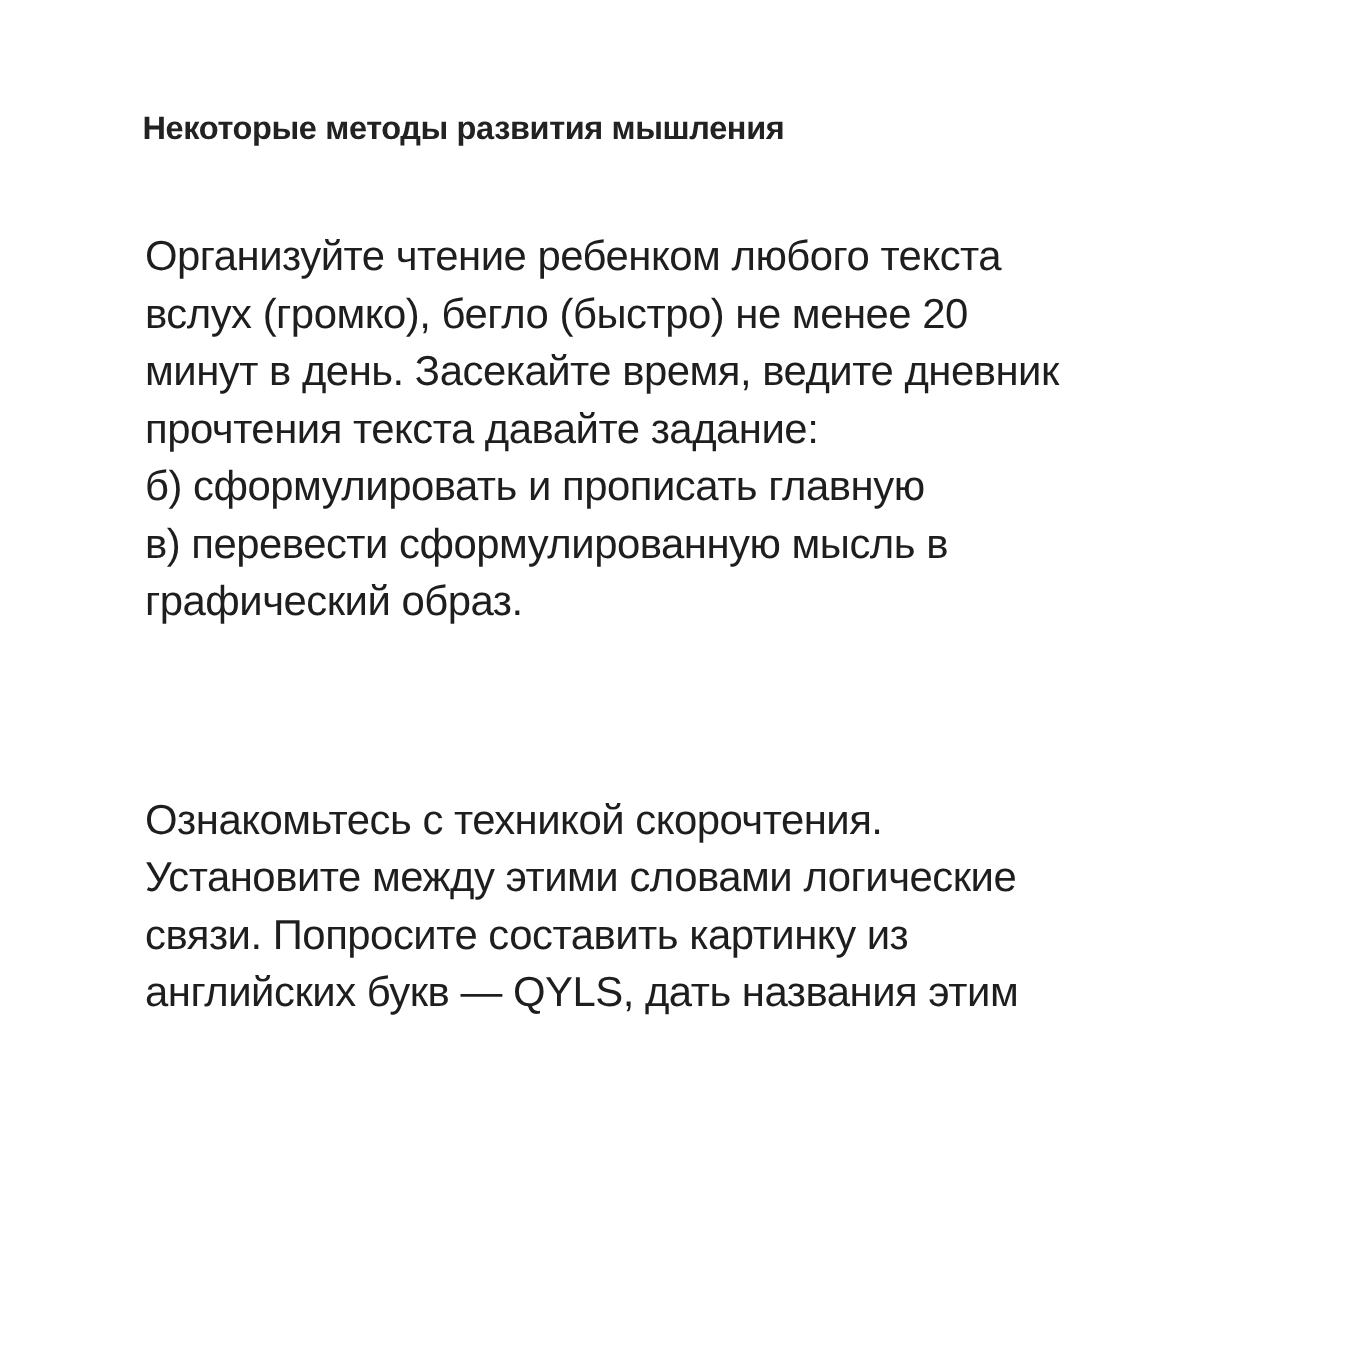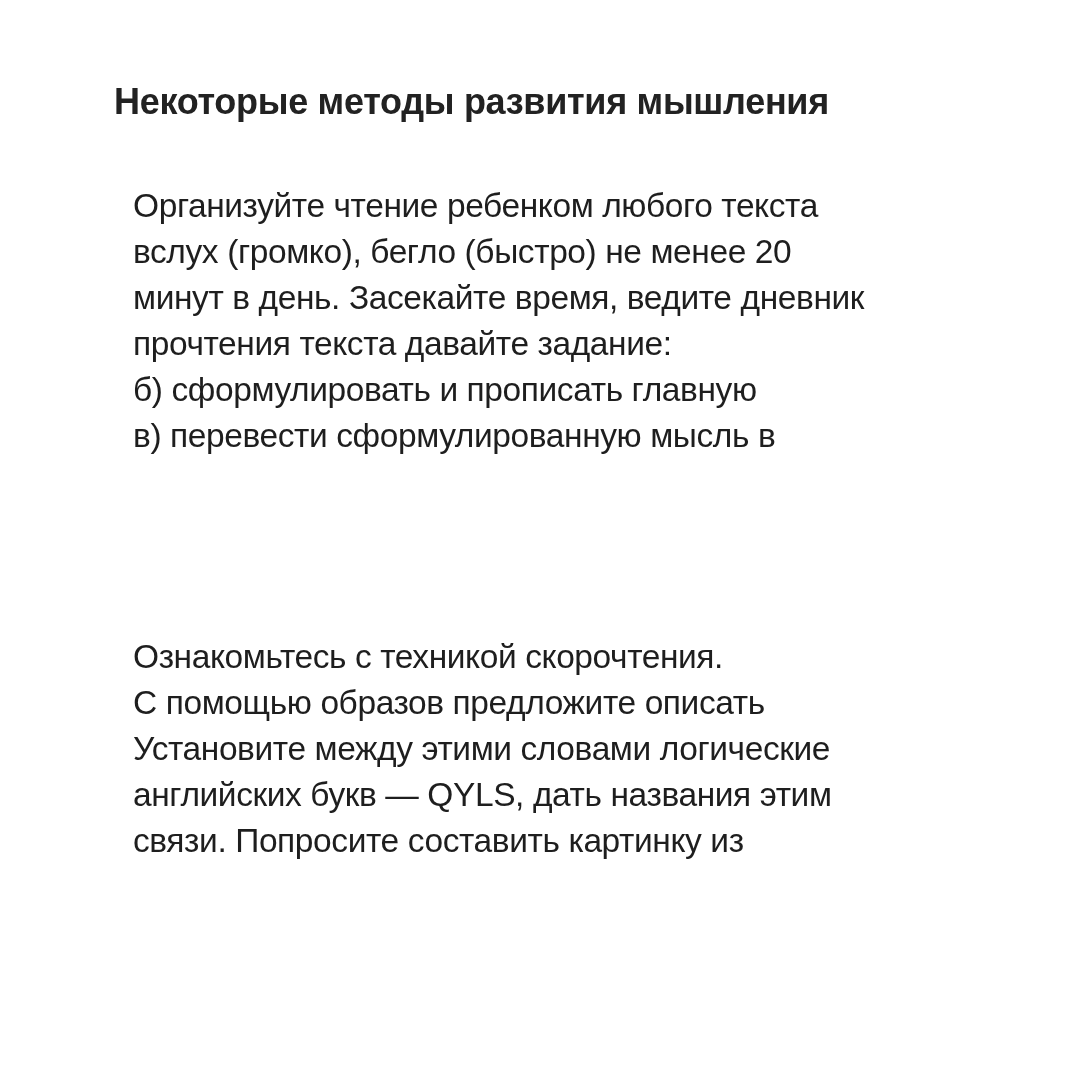--- a/index.html
+++ b/index.html
@@ -18,59 +18,58 @@
     .page {
       position: absolute;
       left: 0; top: 0;
       width: 1080px; height: 1080px;
       background: #ffffff;
     }
     .title {
       position: absolute;
       left: 114px;
       top: 78px;
-      font-size: 36px;
+      font-size: 26px;
       font-weight: bold;
       letter-spacing: -0.3px;
       color: #222222;
       white-space: nowrap;
       line-height: 48px;
     }
     .body-block {
       position: absolute;
       left: 116px;
       font-size: 33.5px;
       line-height: 46px;
       color: #1e1e1e;
       letter-spacing: -0.4px;
     }
     .line {
       display: block;
       white-space: nowrap;
       height: 46px;
-      margin-left: 17px;
     }
     .block-1 { top: 183px; }
     .block-2 { top: 634px; }
   </style>
 </head>
 <body>
 
 <div class="page">
   <div class="title">Некоторые методы развития мышления</div>
 
   <div class="body-block block-1">
     <span class="line">Организуйте чтение ребенком любого текста</span>
     <span class="line">вслух (громко), бегло (быстро) не менее 20</span>
     <span class="line">минут в день. Засекайте время, ведите дневник</span>
     <span class="line">прочтения текста давайте задание:</span>
     <span class="line">б) сформулировать и прописать главную</span>
     <span class="line">в) перевести сформулированную мысль в</span>
+    <span class="line">графический образ.</span>
   </div>
 
   <div class="body-block block-2">
     <span class="line">Ознакомьтесь с техникой скорочтения.</span>
-    <span class="line">С помощью образов предложите описать</span>
     <span class="line">Установите между этими словами логические</span>
+    <span class="line">связи. Попросите составить картинку из</span>
     <span class="line">английских букв — QYLS, дать названия этим</span>
-    <span class="line">связи. Попросите составить картинку из</span>
   </div>
 </div>
 
 </body></html>

